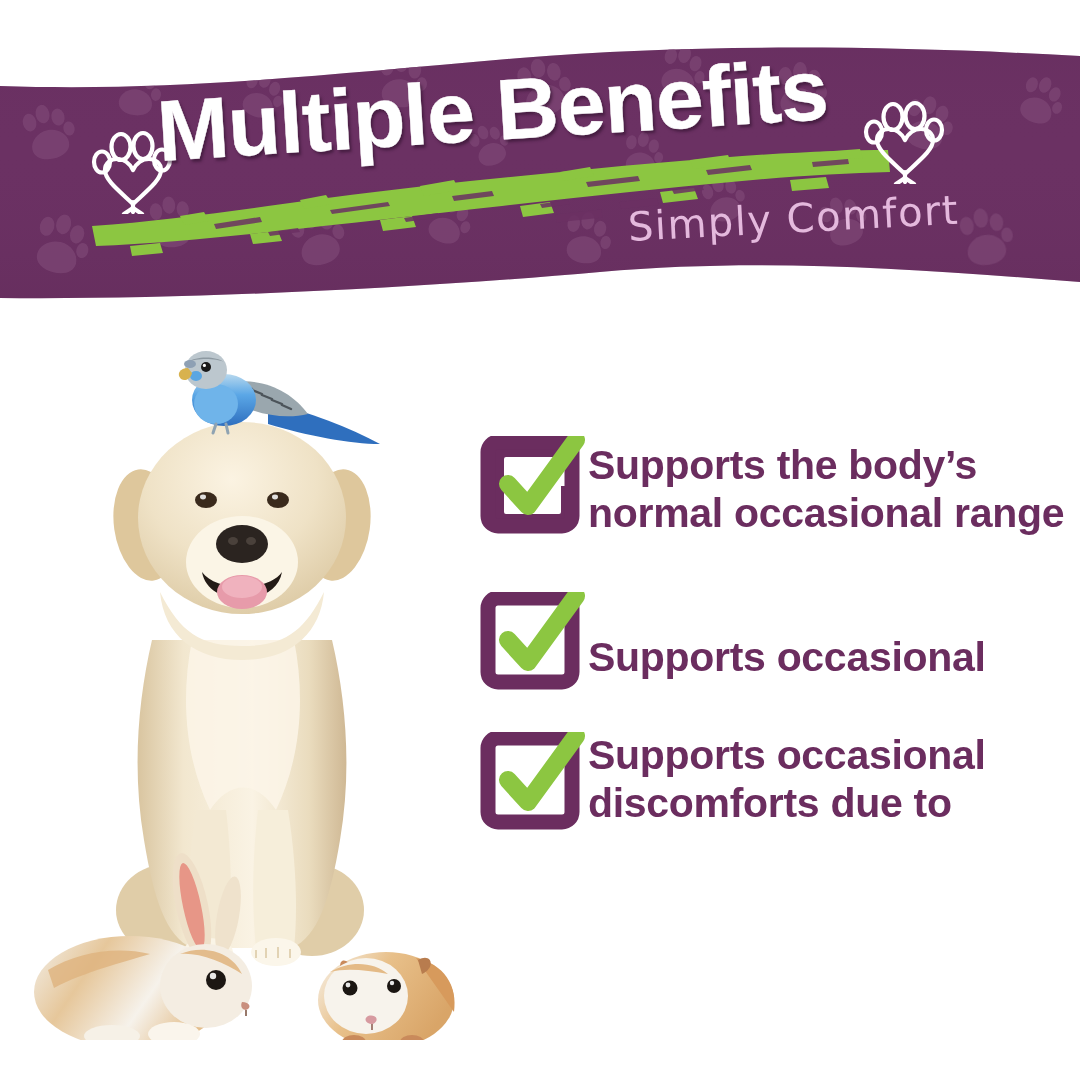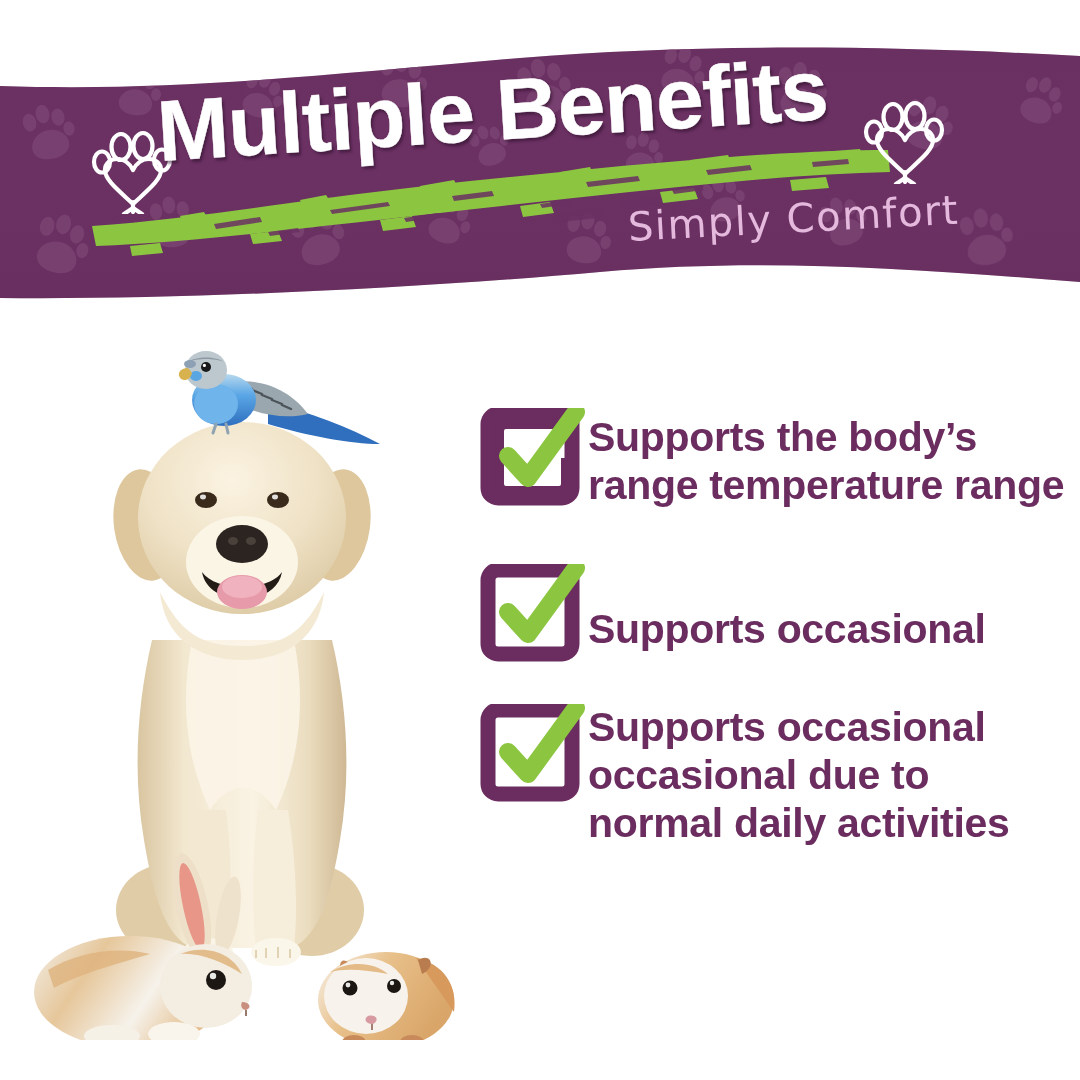--- a/index.html
+++ b/index.html
@@ -91,20 +91,21 @@
   #benefits {
     position: absolute;
     left: 476px;
     top: 408px;
     width: 600px;
   }
   .benefit-row {
     display: flex;
     align-items: flex-start;
     margin-bottom: 52px;
+    margin-top: 28px;
   }
   .benefit-row:last-child { margin-bottom: 0; }
 
   .checkbox-wrap {
     position: relative;
     width: 112px;
     min-width: 112px;
     height: 104px;
   }
   .checkbox-svg { position: absolute; left: 0; top: 0; }
@@ -459,21 +460,21 @@
                    v35
                    a10,10 0 0 1 -10,10
                    h-68
                    a10,10 0 0 1 -10,-10 Z" fill="#6B2D5F"></path>
           <rect x="12" y="6" width="84" height="84" rx="10" ry="10" fill="none" stroke="#6B2D5F" stroke-width="15"></rect>
           <path d="M32,48 L52,70 L100,4" fill="none" stroke="#8CC641" stroke-width="18" stroke-linecap="round" stroke-linejoin="round"></path>
         </svg>
       </div>
       <div class="benefit-text">
         <div>Supports the body’s</div>
-        <div>range temperature range</div>
+        <div>normal occasional range</div>
       </div>
     </div>
 
     <div class="benefit-row row-2">
       <div class="checkbox-wrap">
         <svg class="checkbox-svg" width="112" height="104" viewBox="0 0 112 104">
           <rect x="12" y="6" width="84" height="84" rx="10" ry="10" fill="none" stroke="#6B2D5F" stroke-width="15"></rect>
           <path d="M32,48 L52,70 L100,4" fill="none" stroke="#8CC641" stroke-width="18" stroke-linecap="round" stroke-linejoin="round"></path>
         </svg>
       </div>
@@ -484,20 +485,19 @@
 
     <div class="benefit-row row-3">
       <div class="checkbox-wrap">
         <svg class="checkbox-svg" width="112" height="104" viewBox="0 0 112 104">
           <rect x="12" y="6" width="84" height="84" rx="10" ry="10" fill="none" stroke="#6B2D5F" stroke-width="15"></rect>
           <path d="M32,48 L52,70 L100,4" fill="none" stroke="#8CC641" stroke-width="18" stroke-linecap="round" stroke-linejoin="round"></path>
         </svg>
       </div>
       <div class="benefit-text">
         <div>Supports occasional</div>
-        <div>occasional due to</div>
-        <div>normal daily activities</div>
+        <div>discomforts due to</div>
       </div>
     </div>
 
   </div>
 
 </div>
 
 </body></html>

